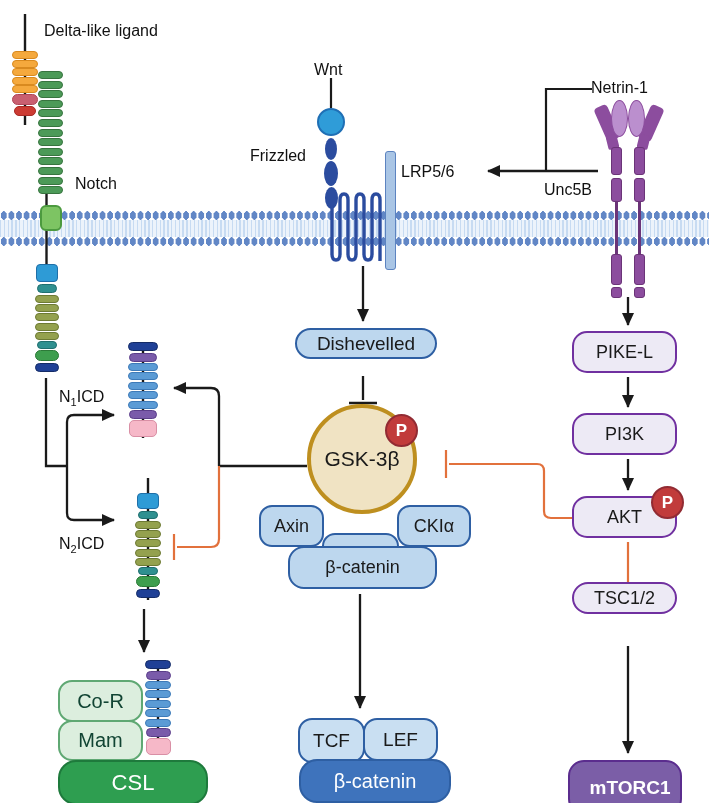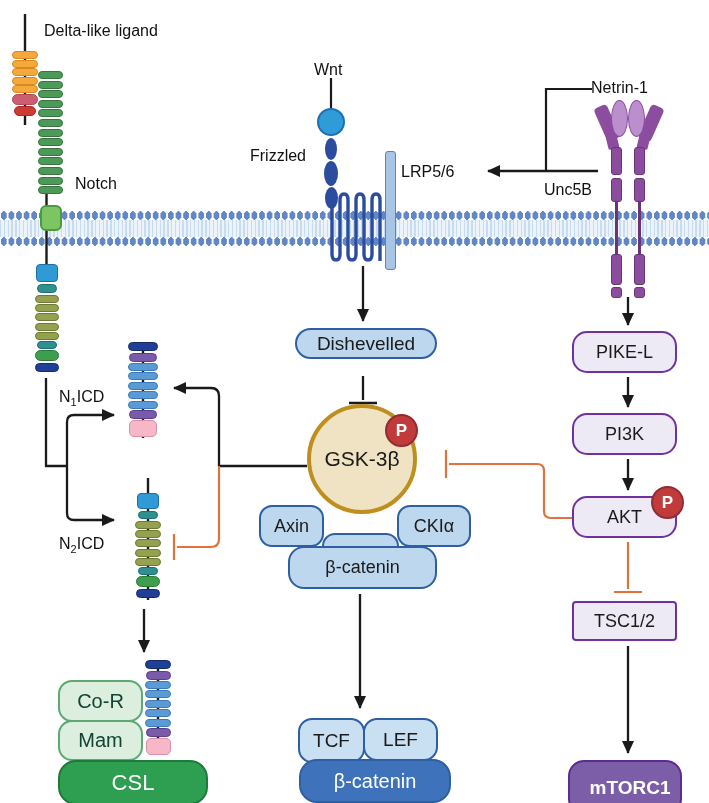--- a/index.html
+++ b/index.html
@@ -195,20 +195,20 @@
   <div class="node blue" style="left:397px;top:497px;width:74px;height:42px;border-radius:13px;">CKIα</div>
   <div class="node blue" style="left:288px;top:538px;width:149px;height:43px;border-radius:16px;">β-catenin</div>
   <div class="node lblue" style="left:298px;top:710px;width:67px;height:45px;border-radius:14px;font-size:19px;">TCF</div>
   <div class="node lblue" style="left:363px;top:710px;width:75px;height:43px;border-radius:14px;font-size:19px;">LEF</div>
   <div class="node dkblue" style="left:299px;top:751px;width:152px;height:44px;border-radius:18px;font-size:20px;">β-catenin</div>
 
   <div class="node purple" style="left:572px;top:323px;width:105px;height:42px;border-radius:15px;">PIKE-L</div>
   <div class="node purple" style="left:572px;top:405px;width:105px;height:42px;border-radius:15px;">PI3K</div>
   <div class="node purple" style="left:572px;top:488px;width:105px;height:42px;border-radius:15px;">AKT</div>
   <div class="badge" style="left:651px;top:478px;">P</div>
-  <div class="node purple" style="left:572px;top:593px;width:105px;height:40px;border-radius:4px;">TSC1/2</div>
+  <div class="node purple" style="left:572px;top:574px;width:105px;height:32px;border-radius:17px;">TSC1/2</div>
   <div class="node dkpurple" style="left:568px;top:752px;width:114px;height:55px;border-radius:16px;font-size:19px;padding-left:10px;">mTORC1</div>
 
   <div class="node pgreen" style="left:58px;top:672px;width:85px;height:42px;border-radius:14px;font-size:20px;">Co-R</div>
   <div class="node pgreen" style="left:58px;top:712px;width:85px;height:41px;border-radius:14px;font-size:20px;">Mam</div>
   <div class="node dgreen" style="left:58px;top:752px;width:150px;height:45px;border-radius:18px;font-size:22px;">CSL</div>
 
 </div>
 
 </body></html>

